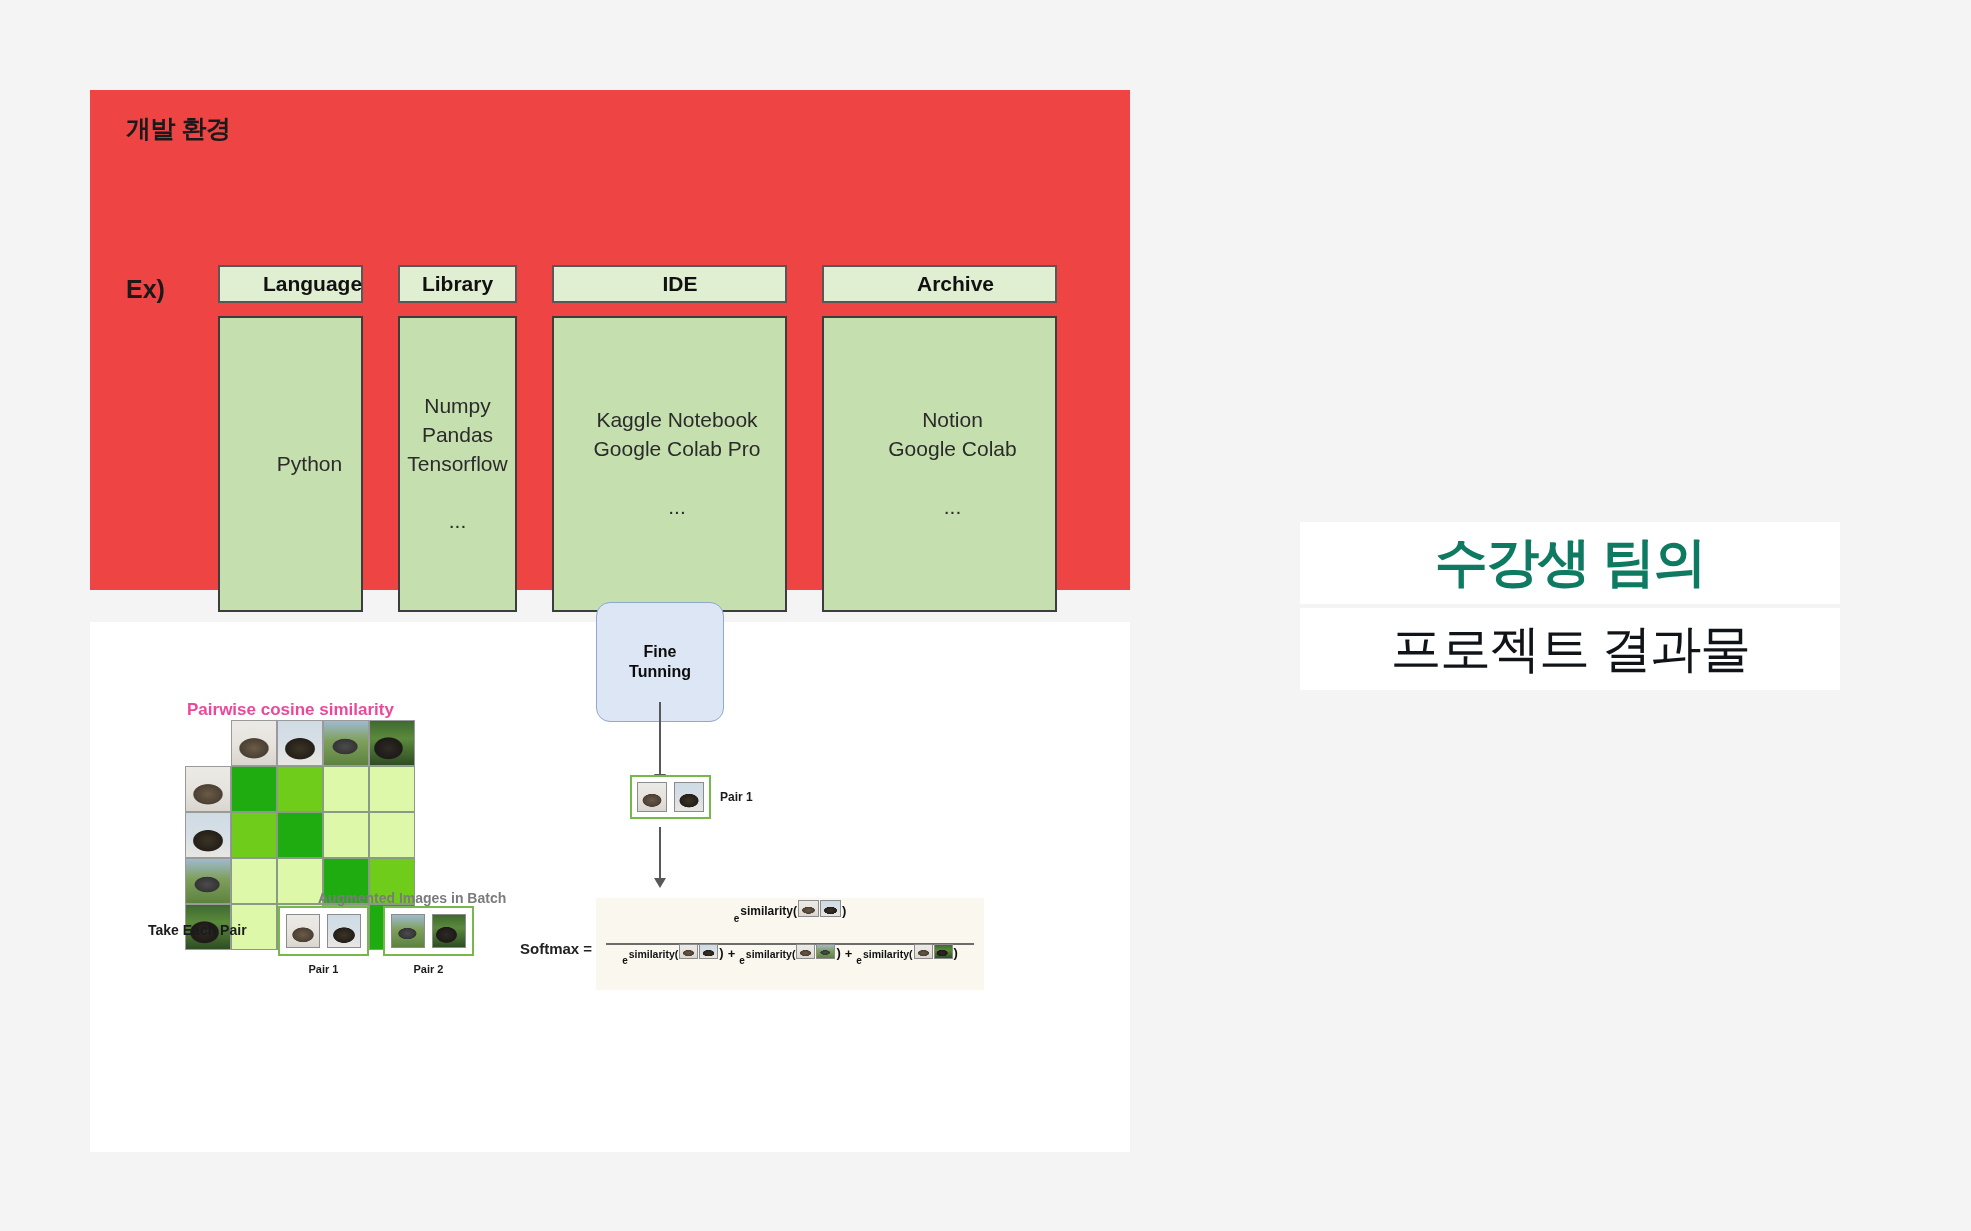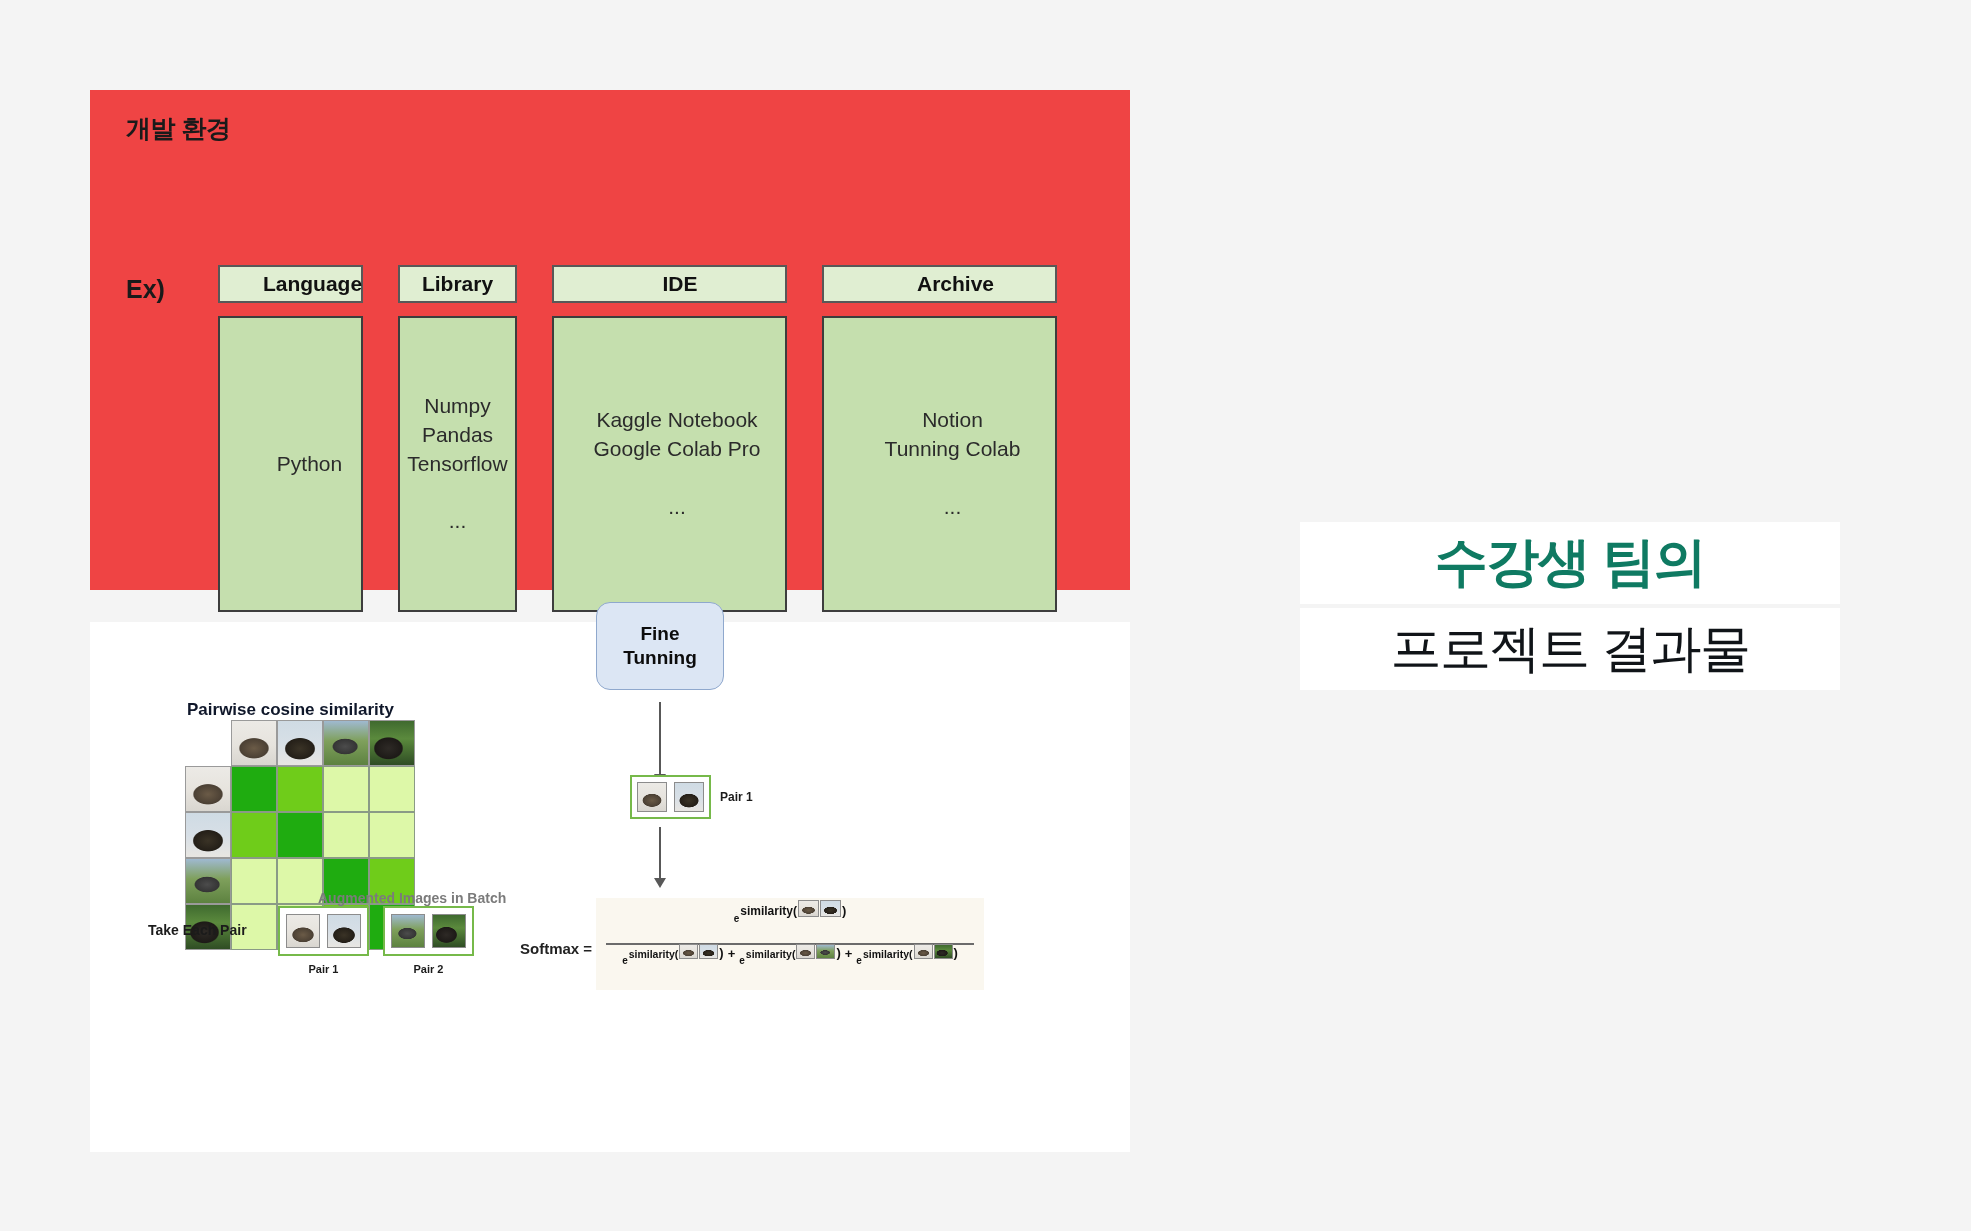--- a/index.html
+++ b/index.html
@@ -62,21 +62,21 @@
   #panel-diagram {
     position:absolute;
     left:90px; top:622px;
     width:1040px; height:530px;
     background:#ffffff;
   }
 
   
   #sim-title {
     position:absolute; left:97px; top:78px;
-    font-size:17px; font-weight:bold; color:#0f172a;
+    font-size:17px; font-weight:bold; color:#ec4899;
   }
   #sim-matrix {
     position:absolute; left:95px; top:98px;
     display:grid;
     grid-template-columns:46px 46px 46px 46px 46px;
     grid-template-rows:46px 46px 46px 46px 46px;
   }
   .sim-cell { border:1px solid #8a9a86; position:relative; overflow:hidden; }
   .sim-blank { border:none; background:#fff; }
   .sim-thumb { border:1px solid #9a9a9a; }
@@ -121,26 +121,26 @@
   .pair-caption {
     text-align:center; font-size:11px; font-weight:bold;
     color:#1b1b1b; margin-top:7px;
   }
   #pair-group-1 { left:188px; top:284px; }
   #pair-group-2 { left:293px; top:284px; }
 
   
   #fine-tunning-box {
     position:absolute; left:506px; top:-20px;
-    width:128px; height:88px;
+    width:128px; height:120px;
     background:#dce6f4; border:1.5px solid #8fa8cd;
     border-radius:14px;
     display:flex; align-items:center; justify-content:center;
     text-align:center;
-    font-size:19px; font-weight:bold; color:#0c0c0c;
+    font-size:16px; font-weight:bold; color:#0c0c0c;
     line-height:1.28;
     white-space:pre-line;
   }
   #flow-arrow-1 {
     position:absolute; left:569px; top:80px;
     width:2px; height:73px; background:#585858;
   }
   #flow-arrow-1::after {
     content:""; position:absolute; left:-5px; bottom:-9px;
     border-left:6px solid transparent; border-right:6px solid transparent;
@@ -239,21 +239,21 @@
       <div class="env-head w-ide">IDE</div>
       <div class="env-body w-ide">Kaggle Notebook
 Google Colab Pro
 
 ...</div>
     </div>
 
     <div class="env-col">
       <div class="env-head w-arc">Archive</div>
       <div class="env-body w-arc">Notion
-Tunning Colab
+Google Colab
 
 ...</div>
     </div>
 
   </div>
 </div>
 
 <div id="panel-diagram">
 
   <div id="sim-title">Pairwise cosine similarity</div>

